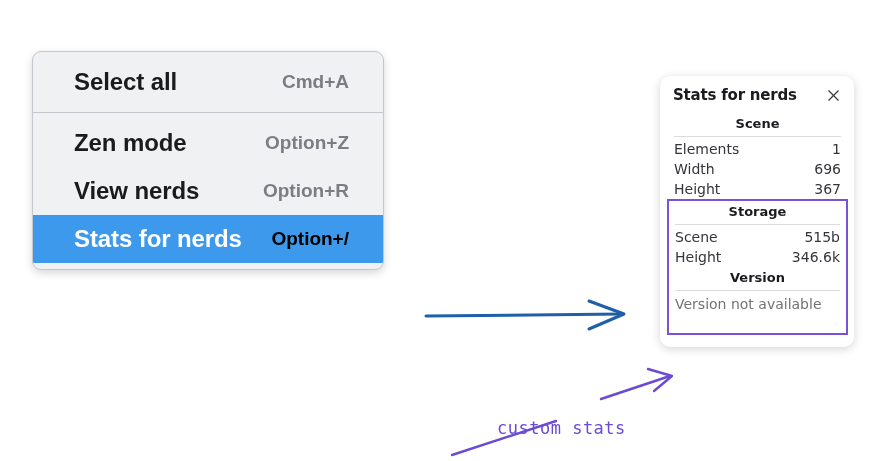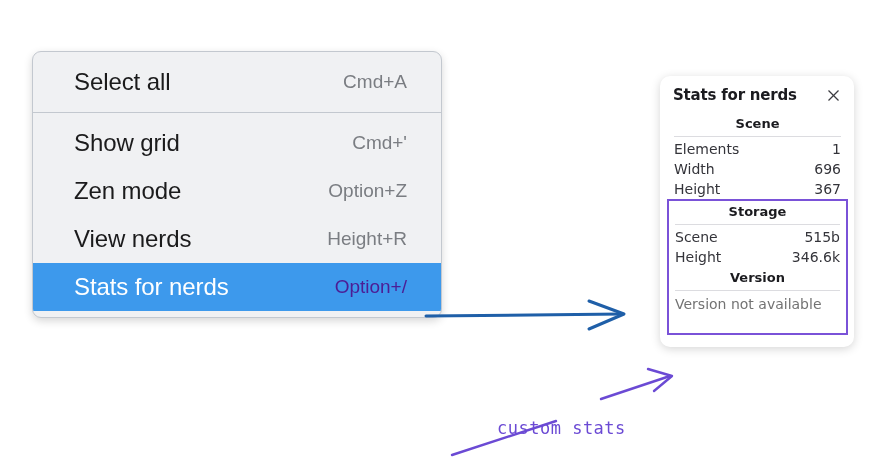--- a/index.html
+++ b/index.html
@@ -14,27 +14,28 @@
     overflow: hidden;
     font-family: "Liberation Sans", sans-serif;
     -webkit-font-smoothing: antialiased;
   }
 
   
   #context-menu {
     position: absolute;
     left: 32px;
     top: 51px;
-    width: 410px;
+    width: 352px;
     background: #f0f1f3;
     border: 1px solid #c3c8cf;
     border-radius: 9px;
     box-shadow: 0 3px 9px rgba(0,0,0,0.16);
     overflow: hidden;
     box-sizing: border-box;
+    font-weight: bold;
   }
   .menu-group {
     padding: 6px 0;
   }
   .menu-group + .menu-group {
     border-top: 1px solid #c3c8cf;
   }
   .menu-item {
     display: flex;
     align-items: center;
@@ -52,21 +53,21 @@
     color: #1b1b1c;
     letter-spacing: -0.1px;
     white-space: nowrap;
   }
   .menu-shortcut {
     font-size: 19px;
     color: #7a7d82;
     white-space: nowrap;
   }
   .menu-item.selected .menu-label { color: #ffffff; }
-  .menu-item.selected .menu-shortcut { color: #4c1d95; }
+  .menu-item.selected .menu-shortcut { color: #000000; }
 
   
   #stats-panel {
     position: absolute;
     left: 660px;
     top: 76px;
     width: 194px;
     background: #ffffff;
     border-radius: 10px;
     box-shadow: 0 2px 10px rgba(0,0,0,0.17);
@@ -157,30 +158,26 @@
 
   <div class="menu-group">
     <div class="menu-item">
       <span class="menu-label">Select all</span>
       <span class="menu-shortcut">Cmd+A</span>
     </div>
   </div>
 
   <div class="menu-group">
     <div class="menu-item">
-      <span class="menu-label">Show grid</span>
-      <span class="menu-shortcut">Cmd+'</span>
-    </div>
-    <div class="menu-item">
       <span class="menu-label">Zen mode</span>
       <span class="menu-shortcut">Option+Z</span>
     </div>
     <div class="menu-item">
       <span class="menu-label">View nerds</span>
-      <span class="menu-shortcut">Height+R</span>
+      <span class="menu-shortcut">Option+R</span>
     </div>
     <div class="menu-item selected">
       <span class="menu-label">Stats for nerds</span>
       <span class="menu-shortcut">Option+/</span>
     </div>
   </div>
 
 </div>
 
 <div id="stats-panel">

